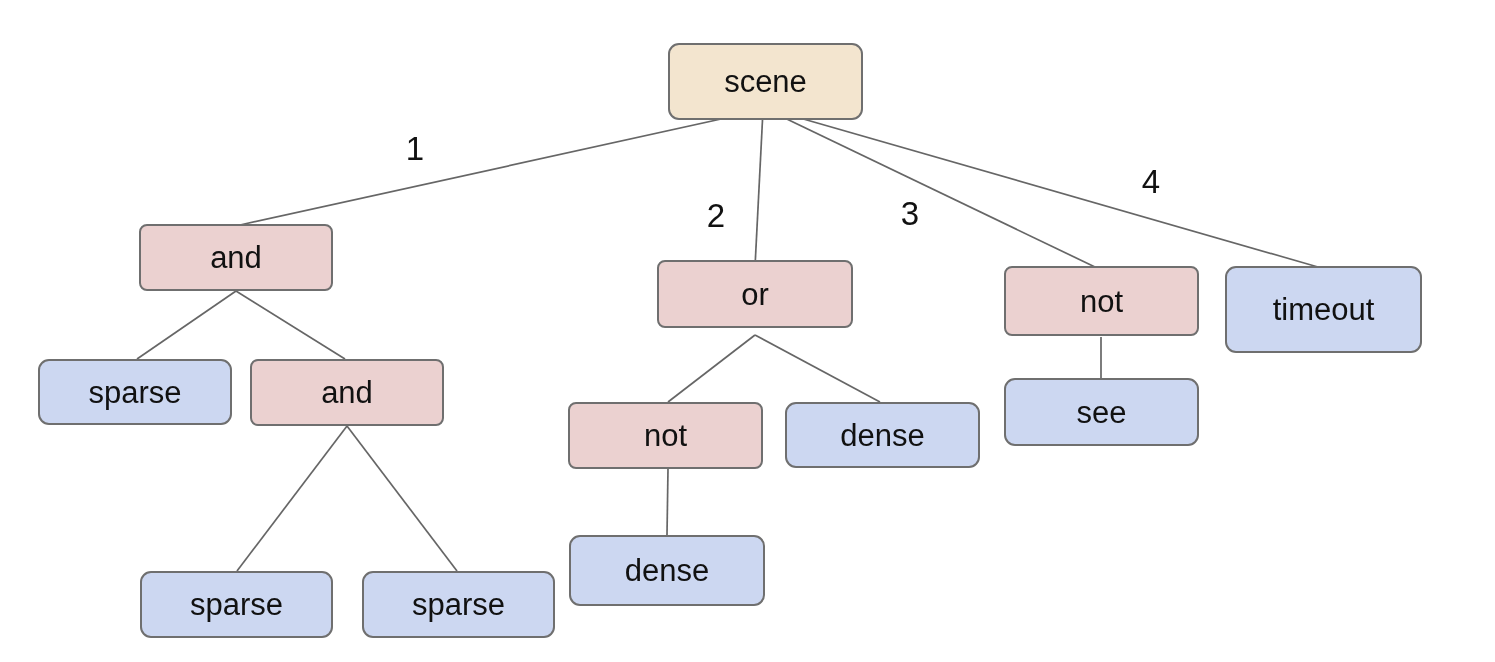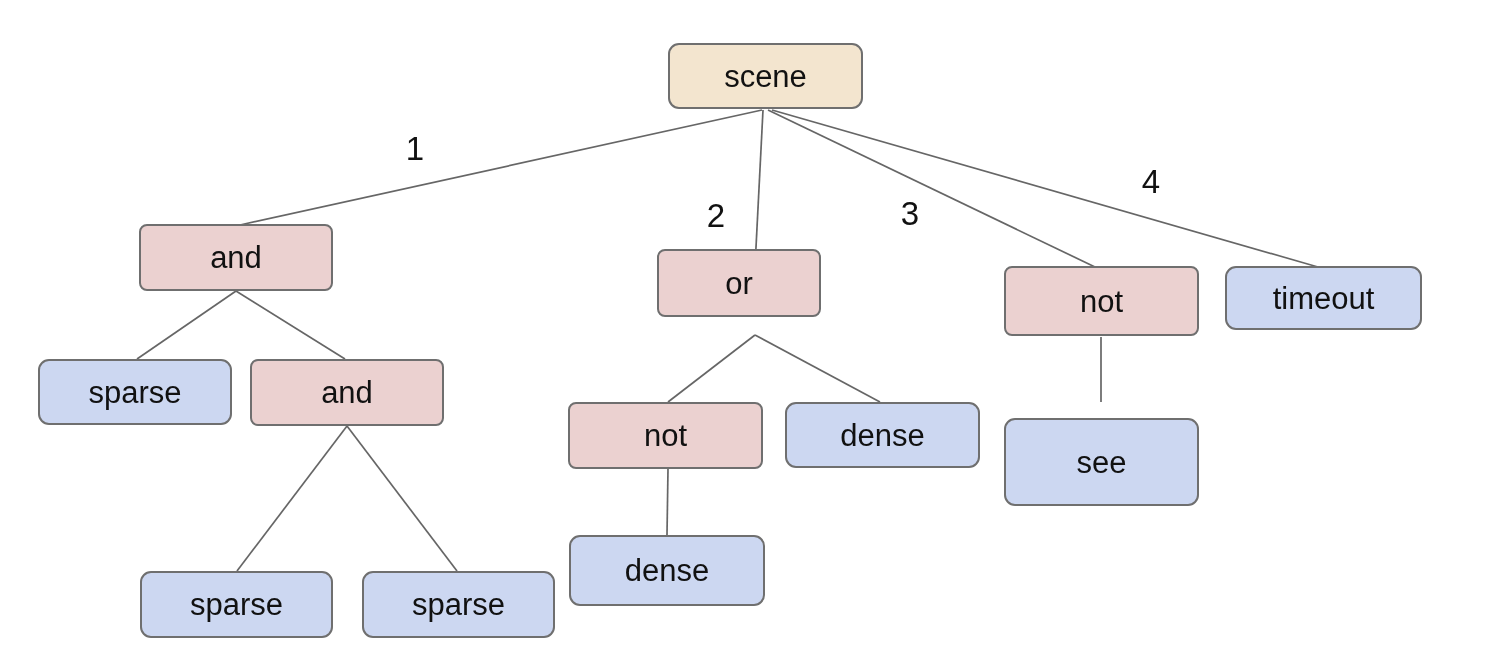--- a/index.html
+++ b/index.html
@@ -64,39 +64,39 @@
     <line x1="236" y1="291" x2="137" y2="359"></line>
     <line x1="236" y1="291" x2="345" y2="359"></line>
     <line x1="755" y1="335" x2="668" y2="402"></line>
     <line x1="755" y1="335" x2="880" y2="402"></line>
     <line x1="347" y1="426" x2="237" y2="571"></line>
     <line x1="347" y1="426" x2="457" y2="571"></line>
     <line x1="668" y1="469" x2="667" y2="535"></line>
     <line x1="1101" y1="337" x2="1101" y2="402"></line>
   </svg>
 
-  <div class="node root" style="left:668px; top:43px; width:195px; height:66px">scene</div>
+  <div class="node root" style="left:668px; top:43px; width:195px; height:77px">scene</div>
 
   <div class="node operator" style="left:139px; top:224px; width:194px; height:67px">and</div>
 
-  <div class="node operator" style="left:657px; top:249px; width:164px; height:68px">or</div>
+  <div class="node operator" style="left:657px; top:260px; width:196px; height:68px">or</div>
 
   <div class="node operator" style="left:1004px; top:266px; width:195px; height:70px">not</div>
 
-  <div class="node leaf" style="left:1225px; top:266px; width:197px; height:64px">timeout</div>
+  <div class="node leaf" style="left:1225px; top:266px; width:197px; height:87px">timeout</div>
 
   <div class="node leaf" style="left:38px; top:359px; width:194px; height:66px">sparse</div>
 
   <div class="node operator" style="left:250px; top:359px; width:194px; height:67px">and</div>
 
   <div class="node operator" style="left:568px; top:402px; width:195px; height:67px">not</div>
 
   <div class="node leaf" style="left:785px; top:402px; width:195px; height:66px">dense</div>
 
-  <div class="node leaf" style="left:1004px; top:418px; width:195px; height:88px">see</div>
+  <div class="node leaf" style="left:1004px; top:378px; width:195px; height:68px">see</div>
 
   <div class="node leaf" style="left:140px; top:571px; width:193px; height:67px">sparse</div>
 
   <div class="node leaf" style="left:362px; top:571px; width:193px; height:67px">sparse</div>
 
   <div class="node leaf" style="left:569px; top:535px; width:196px; height:71px">dense</div>
 
   <div class="edge-label" style="left:415px; top:148px">1</div>
 
   <div class="edge-label" style="left:716px; top:215px">2</div>

